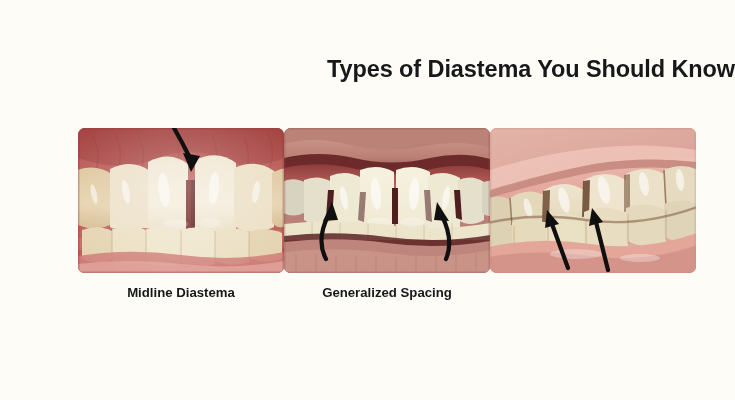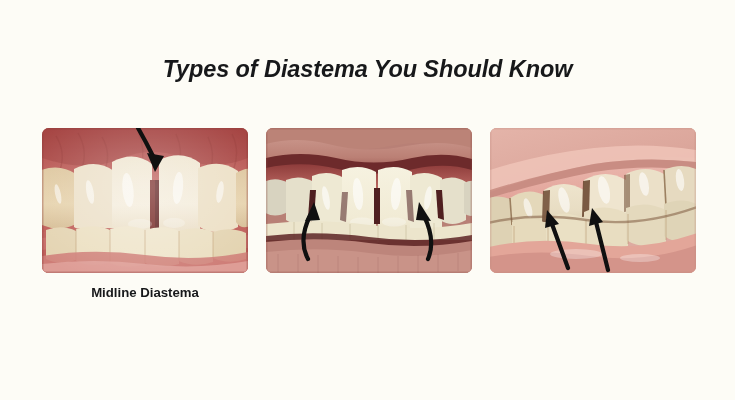--- a/index.html
+++ b/index.html
@@ -17,35 +17,34 @@
   .page {
     position: absolute;
     inset: 0;
     background: #fdfcf6;
   }
   .title {
     position: absolute;
     top: 56px;
     left: 0;
     width: 735px;
-    text-align: center;
+    text-align: right;
     font-size: 23.5px;
     font-weight: bold;
     color: #17181a;
     letter-spacing: -0.1px;
     font-family: "Liberation Sans", sans-serif;
-    font-style: italic;
   }
   .cards {
     position: absolute;
     top: 128px;
     left: 42px;
     width: 654px;
     display: flex;
-    justify-content: space-between;
+    justify-content: flex-end;
   }
   .card {
     width: 206px;
   }
   .photo {
     width: 206px;
     height: 145px;
     border-radius: 7px;
     overflow: hidden;
     position: relative;
@@ -273,20 +272,21 @@
             <path d="M42 131 Q32 112 44 88" stroke="#101010" stroke-width="4.2" fill="none" stroke-linecap="round"></path>
             <path d="M48 74 L39 93 L54 92 Z" fill="#101010"></path>
           </g>
 
           <g>
             <path d="M162 131 Q170 112 158 88" stroke="#101010" stroke-width="4.2" fill="none" stroke-linecap="round"></path>
             <path d="M153 74 L150 92 L165 93 Z" fill="#101010"></path>
           </g>
         </svg>
       </div>
+      <div class="caption">Generalized Spacing</div>
     </div>
 
     <div class="card">
       <div class="photo">
         <svg viewBox="0 0 206 145" preserveAspectRatio="none">
           <defs>
             <linearGradient id="p-lip" x1="0" y1="0" x2="1" y2="1">
               <stop offset="0" stop-color="#e4b4a9"></stop>
               <stop offset="0.6" stop-color="#dca79c"></stop>
               <stop offset="1" stop-color="#d09a90"></stop>

